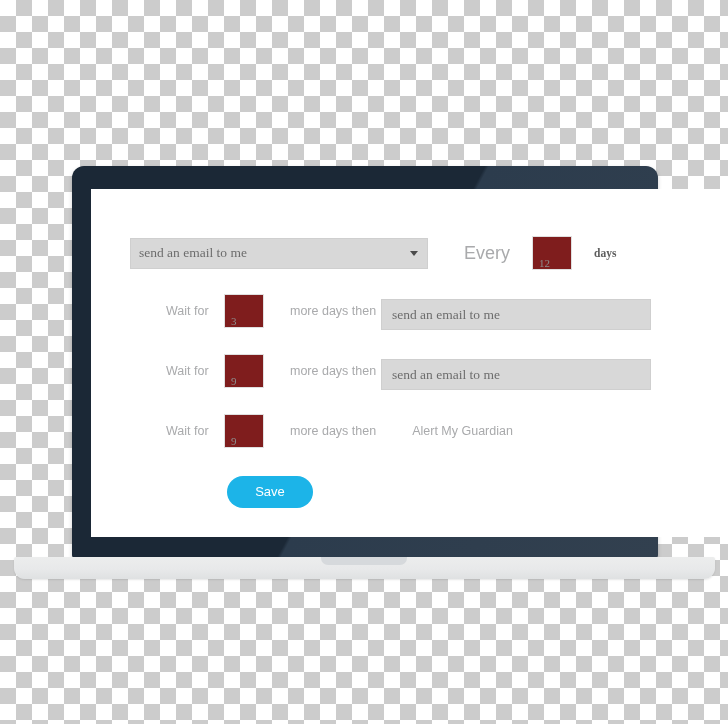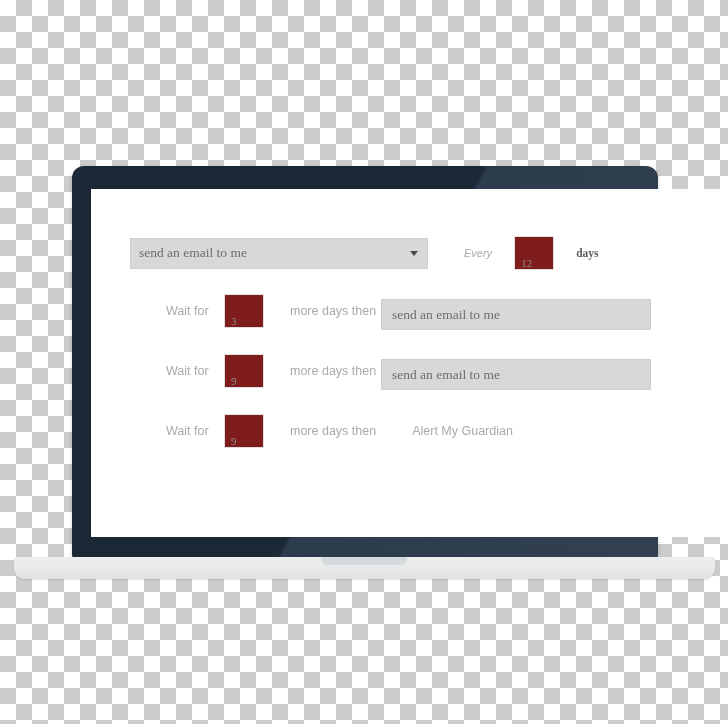--- a/index.html
+++ b/index.html
@@ -151,21 +151,21 @@
 
   
   #row-action {
     left: 39px;
     top: 47px;
   }
   #action-select {
     width: 298px;
     height: 31px;
   }
-  #every-label { font-size: 11px; font-style: italic; }
+  #every-label { font-size: 18px; }
   #every-num { margin-left: 22px; width: 40px; height: 34px; }
   #days-label { margin-left: 22px; }
 
   
   #row-wait-1 { left: 39px; top: 105px; }
   #row-wait-2 { left: 39px; top: 165px; }
   #row-wait-3 { left: 39px; top: 225px; }
 
   .wait-label { width: 52px; }
   .waitnum { margin-left: 6px; }
@@ -258,20 +258,21 @@
 
       <div class="row" id="row-wait-3">
         <span class="lbl wait-label">Wait for</span>
         <div class="num-box waitnum">
           <span class="num-text">9</span>
         </div>
         <span class="lbl more-label">more days then</span>
         <span class="lbl" id="guardian-text">Alert My Guardian</span>
       </div>
 
+      <button id="save-button">Save</button>
 
     </div>
   </div>
 
   <div class="laptop-base"></div>
   <div class="laptop-notch"></div>
 
 </div>
 
 </body></html>

